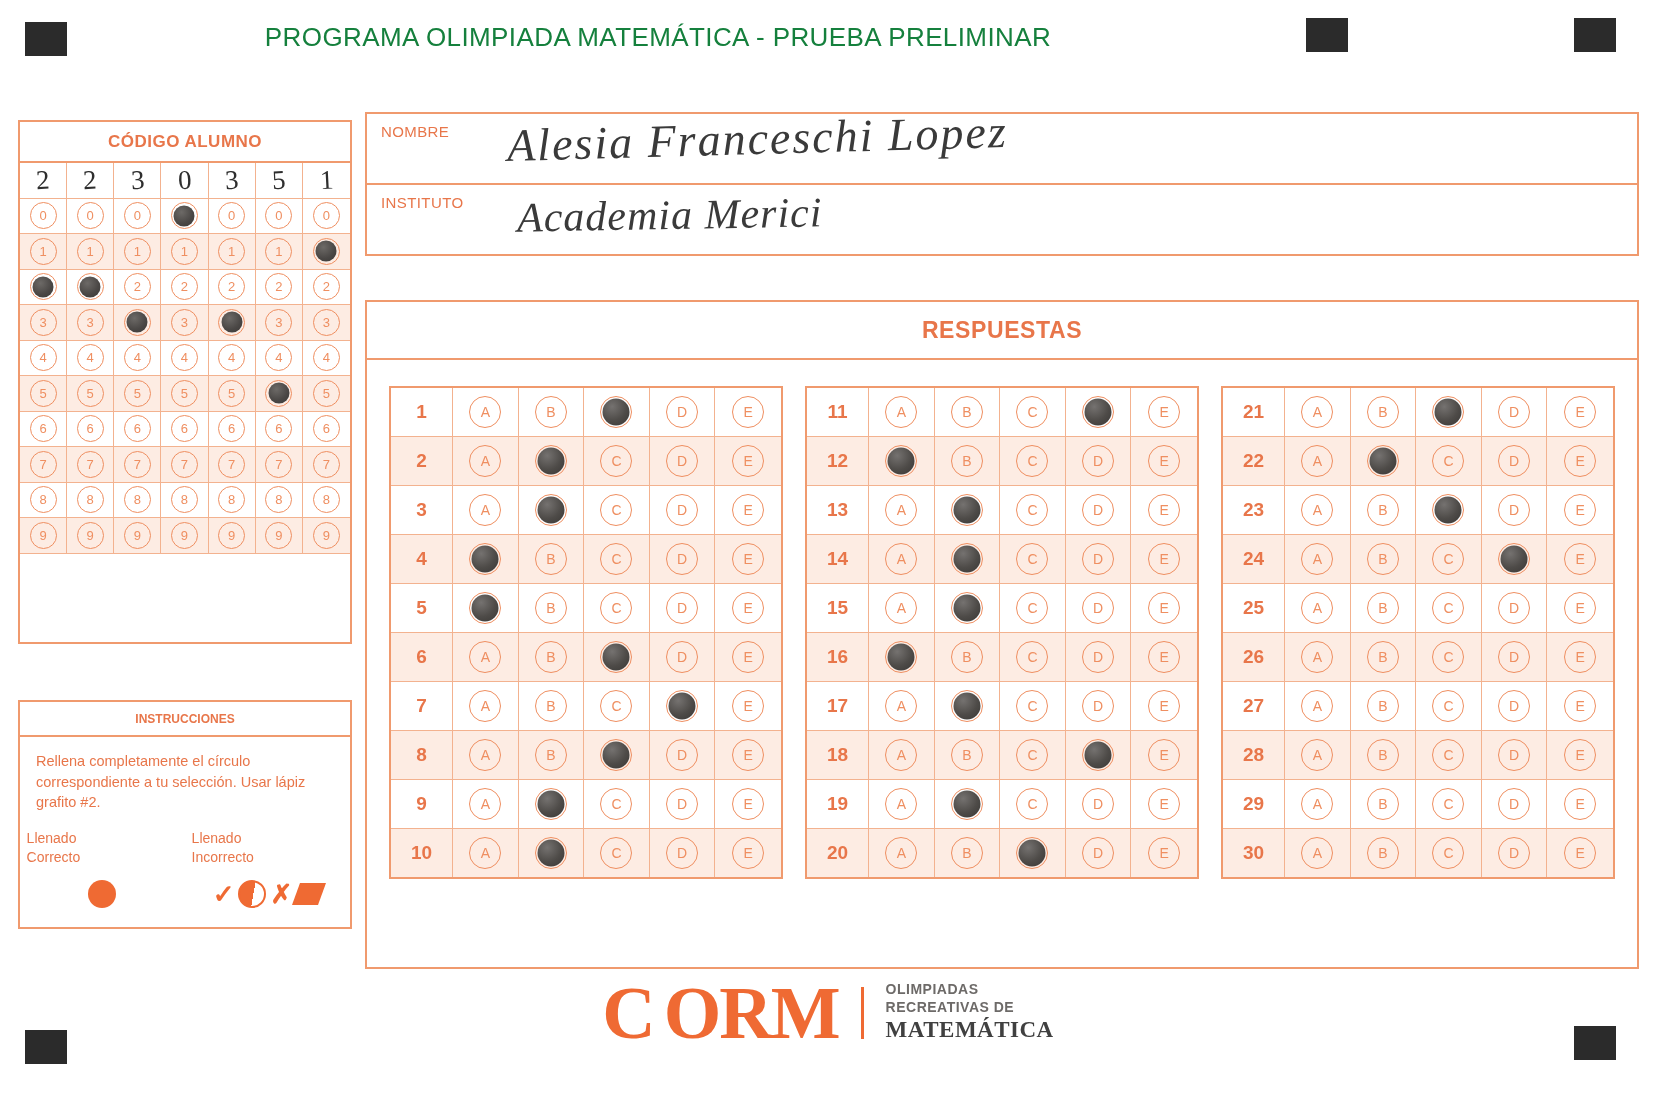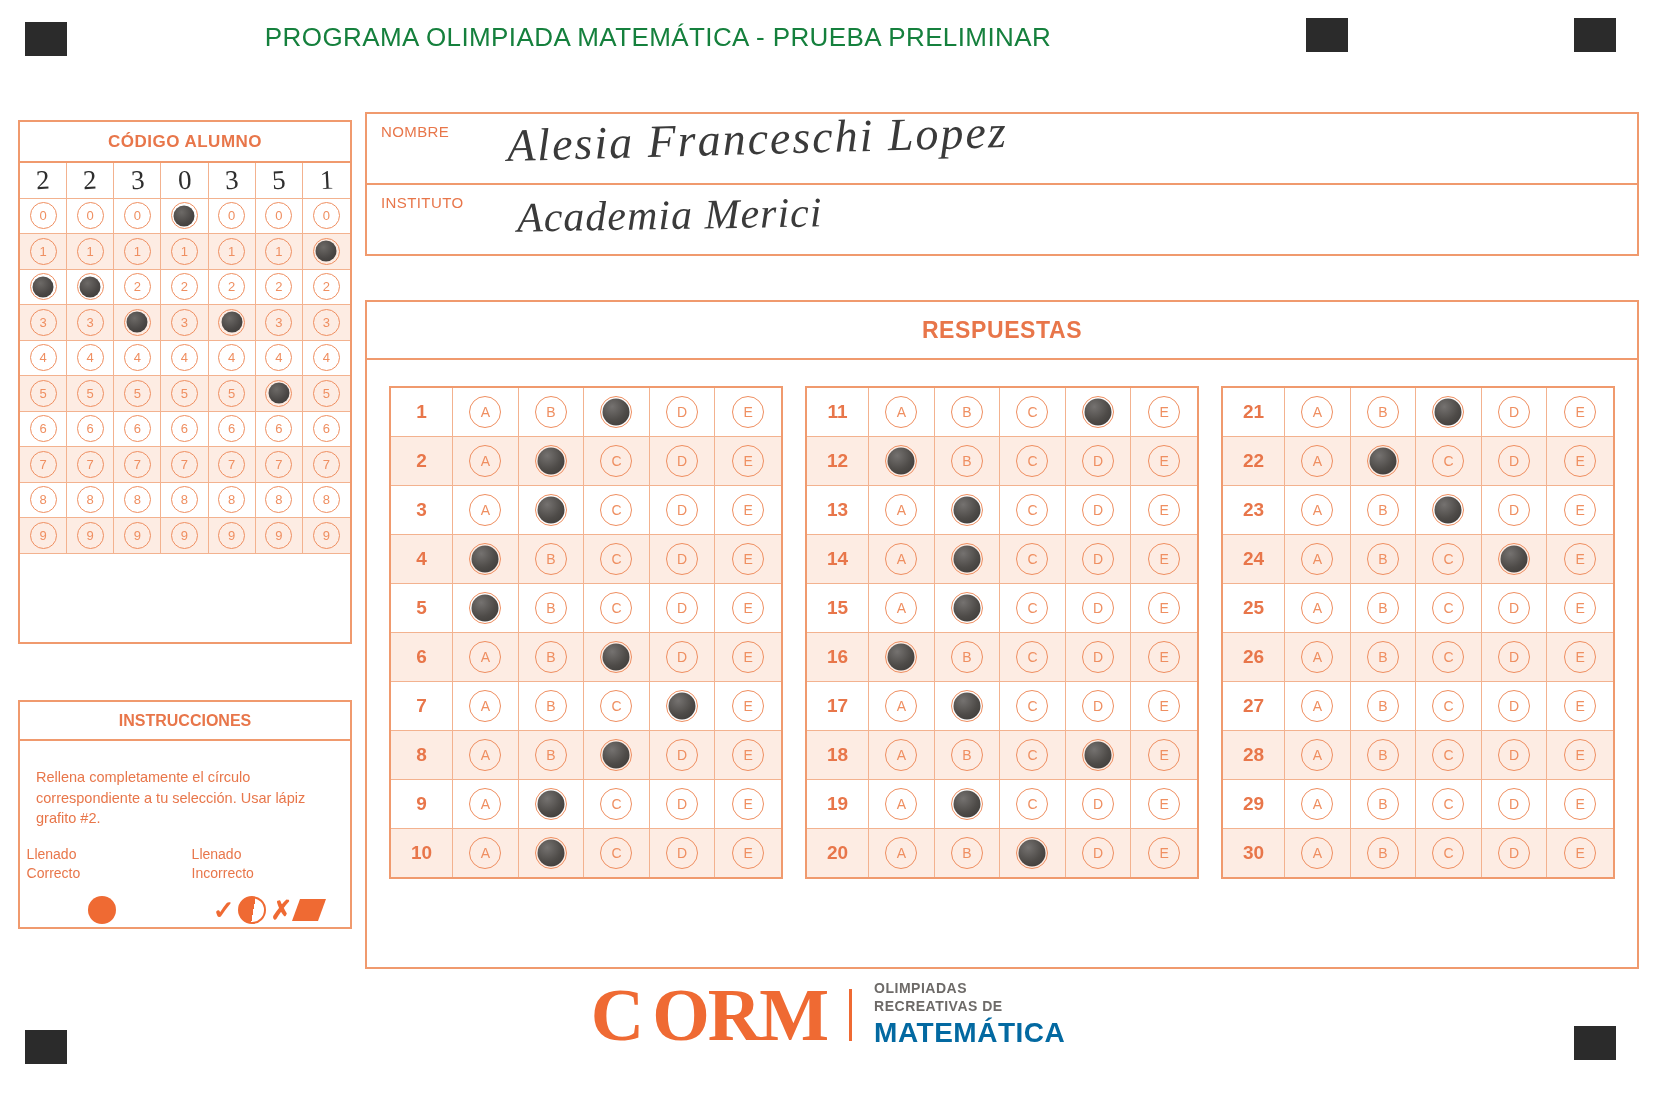--- a/index.html
+++ b/index.html
@@ -53,23 +53,23 @@
   }
   .bub.filled::after{
     content:"";position:absolute;left:50%;top:50%;
     width:21px;height:21px;border-radius:50%;
     background:radial-gradient(circle at 38% 32%, #6d6a67 0%, #4a4745 58%, #3a3836 100%);
     transform:translate(-50%,-50%);
   }
 
   
   #instr{left:18px;top:700px;width:330px;height:225px;}
-  #instr .hdr{text-align:center;font-size:16px;font-weight:bold;padding:10px 0 9px;}
+  #instr .hdr{text-align:center;font-size:12px;font-weight:bold;padding:10px 0 9px;}
   #instr .hdr-rule{border-bottom:2px solid #f09a6e;}
-  #instr .body{padding:26px 16px 0;font-size:14.5px;line-height:1.42;color:#e8764a;}
+  #instr .body{padding:14px 16px 0;font-size:14.5px;line-height:1.42;color:#e8764a;}
   .legend{display:flex;justify-content:space-around;margin-top:16px;text-align:left;font-size:14px;line-height:1.35;}
   .legend .col{width:46%;}
   .legend .marks{margin-top:10px;display:flex;justify-content:center;align-items:center;gap:4px;height:34px;}
   .dotfull{width:28px;height:28px;border-radius:50%;background:#ef6a33;}
   .mk{font-size:26px;color:#ef6a33;font-weight:bold;line-height:1;}
   .mk-half{width:24px;height:24px;border-radius:50%;
     background:linear-gradient(100deg,#ef6a33 55%, #ffffff 55%);border:2px solid #ef6a33;}
   .mk-slash{width:26px;height:22px;background:#ef6a33;transform:skewX(-20deg);}
 
   
@@ -112,21 +112,21 @@
   }
 
   
   #footer{position:absolute;left:0;top:980px;width:1656px;display:flex;justify-content:center;align-items:center;gap:10px;}
   .logo-c{
     font-size:74px;font-weight:bold;color:#ef6a33;line-height:.9;
     font-family:"Liberation Serif", serif;letter-spacing:-2px;
   }
   .logo-div{width:3px;height:52px;background:#ef6a33;margin:0 12px;}
   .logo-txt{font-size:14px;font-weight:bold;line-height:1.25;color:#6d6a68;letter-spacing:.5px;}
-  .logo-txt .big{font-size:28px;color:#0369a1;letter-spacing:.5px;}
+  .logo-txt .big{font-size:23px;color:#404040;letter-spacing:.5px;font-family:Liberation Serif, serif;}
 </style>
 </head>
 <body>
 
 <div class="regmark rm-tl"></div>
 <div class="regmark rm-tr"></div>
 <div class="regmark rm-tr2"></div>
 <div class="regmark rm-bl"></div>
 <div class="regmark rm-br"></div>
 

